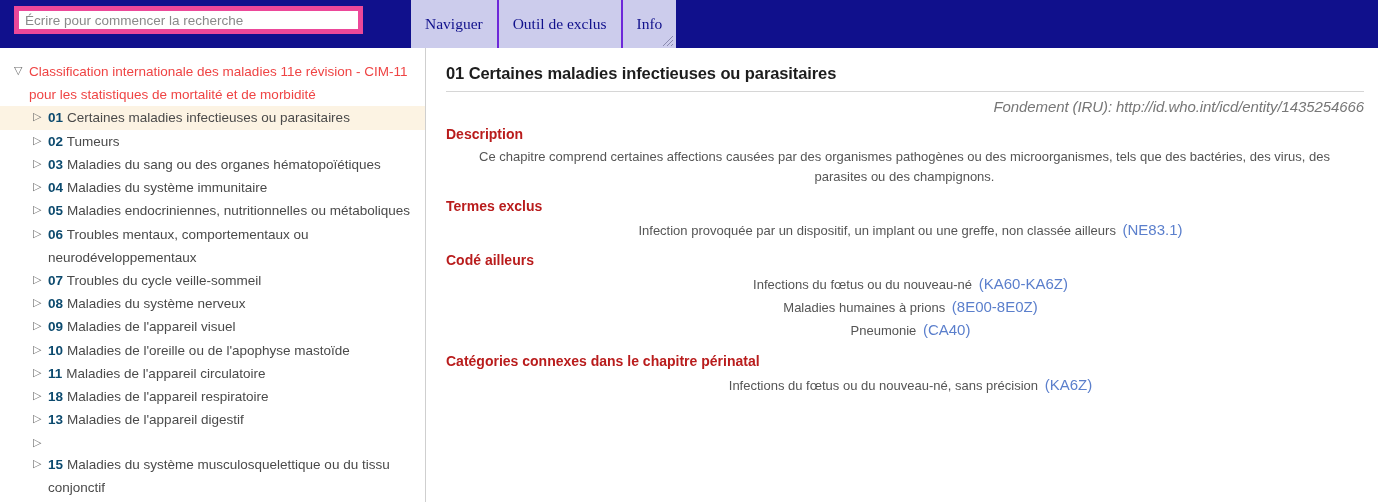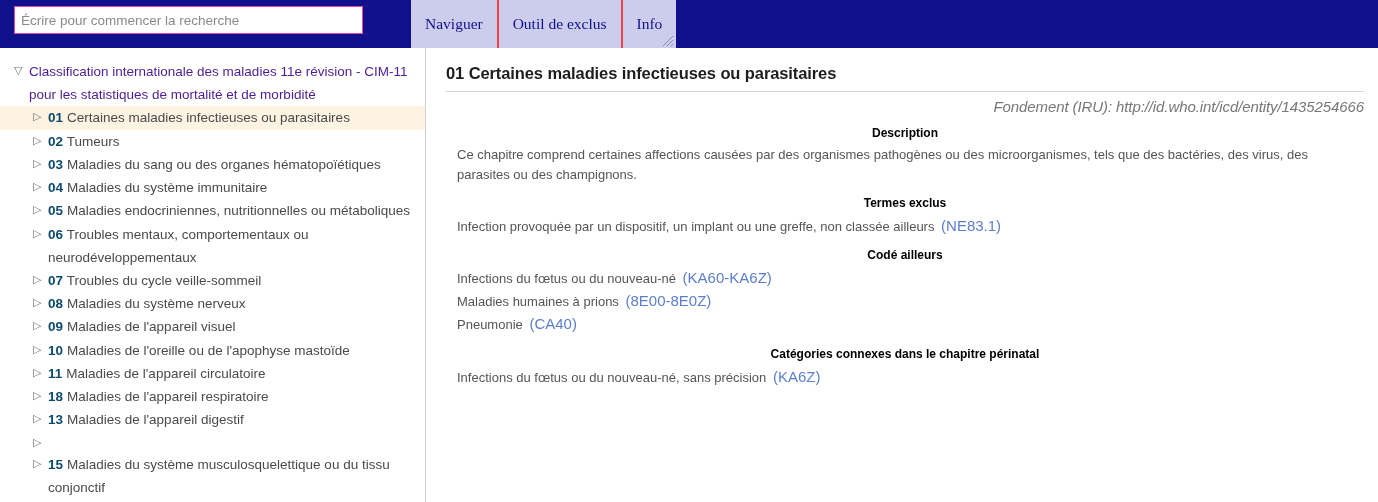--- a/index.html
+++ b/index.html
@@ -13,21 +13,21 @@
 
   
   #topbar {
     position: absolute; top: 0; left: 0;
     width: 1378px; height: 48px;
     background: #10108c;
   }
   #search-input {
     position: absolute; left: 14px; top: 6px;
     width: 349px; height: 28px;
-    border: 1px solid #ec4899;
+    border: 5px solid #ec4899;
     background: #ffffff;
     font-family: "Liberation Sans", sans-serif;
     font-size: 13.5px;
     color: #8b5cf6;
     padding: 0 6px;
     outline: none;
   }
   #search-input::placeholder { color: #8a8a8a; opacity: 1; }
 
   #tabs {
@@ -39,21 +39,21 @@
   .tab {
     background: #ccccec;
     color: #10108c;
     font-family: "Liberation Serif", serif;
     font-size: 15.5px;
     display: flex;
     align-items: center;
     justify-content: center;
     padding: 0 14px;
     height: 48px;
-    border-right: 2px solid #ef4444;
+    border-right: 2px solid #6d28d9;
     position: relative;
     cursor: pointer;
     user-select: none;
   }
   .tab:last-child { border-right: none; }
   #resize-grip {
     position: absolute;
     right: 2px; bottom: 1px;
     width: 12px; height: 12px;
     pointer-events: none;
@@ -90,21 +90,21 @@
     line-height: 1.95;
     text-align: left;
     user-select: none;
   }
   .tree-label { flex: 1 1 auto; }
   .tree-label .code {
     color: #0c4a6e;
     font-weight: bold;
     letter-spacing: 0.1px;
   }
-  .tree-row.root .tree-label { color: #4c1d95; }
+  .tree-row.root .tree-label { color: #ef4444; }
 
   
   #content {
     position: absolute; left: 427px; top: 48px;
     width: 951px; height: 454px;
     background: #ffffff;
     overflow: hidden;
     padding: 0 14px 0 19px;
   }
   #entity-title {
@@ -119,31 +119,31 @@
   #uri-line {
     text-align: right;
     font-size: 15px;
     font-style: italic;
     color: #777;
     margin-top: 6px;
     letter-spacing: -0.1px;
   }
   .section { margin-top: 11px; }
   .section-title {
-    font-size: 12px;
+    font-size: 14px;
     font-weight: bold;
-    color: #000000;
+    color: #b91c1c;
     margin-bottom: 5px;
-    text-align: center;
   }
   .section-body {
     padding-left: 11px;
     font-size: 13px;
     color: #555;
     line-height: 1.52;
+    text-align: center;
   }
   .entry-line { white-space: nowrap; }
   .code-ref {
     color: #5b7fcc;
     font-size: 15px;
     margin-left: 3px;
     cursor: pointer;
   }
   #desc-text { max-width: 895px; white-space: normal; }
 </style>

